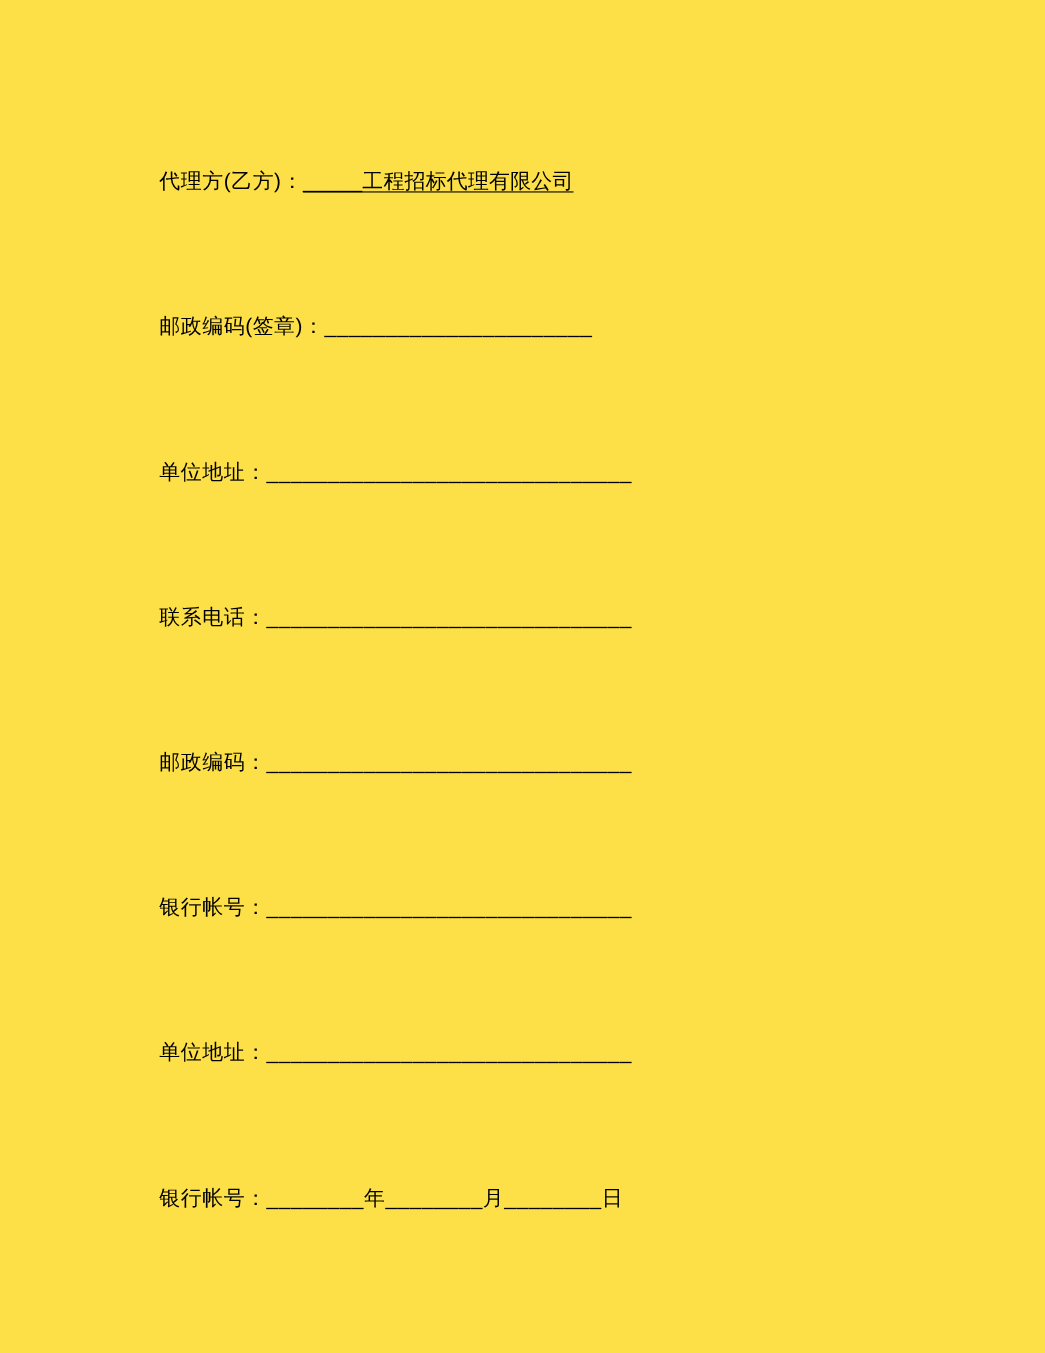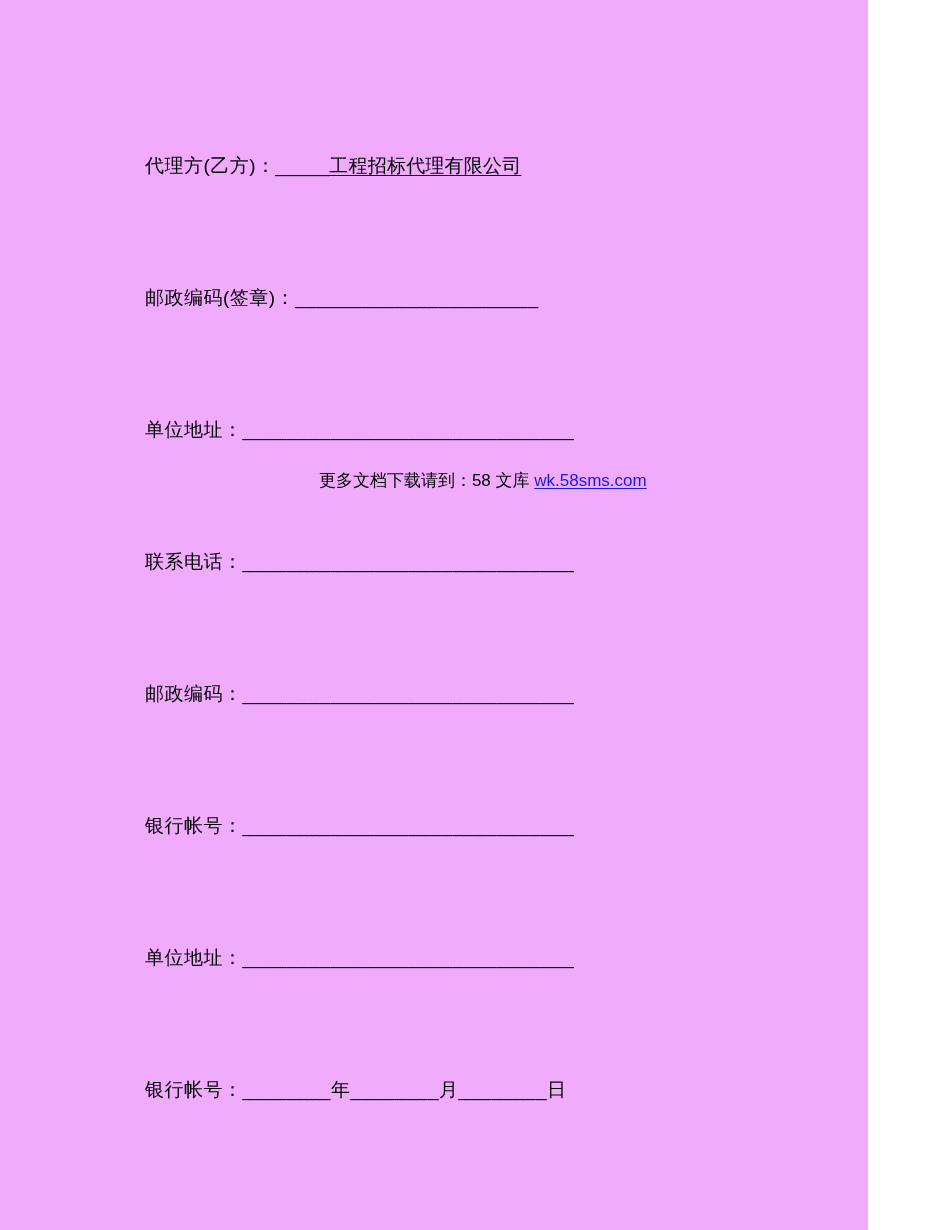--- a/index.html
+++ b/index.html
@@ -10,23 +10,23 @@
   body {
     width: 950px;
     height: 1230px;
     font-family: "Liberation Sans", sans-serif;
     color: #000000;
     position: relative;
     overflow: hidden;
   }
   .page {
     position: relative;
-    width: 868px;
+    width: 950px;
     height: 1230px;
-    background: #f0abfc;
+    background: #fde047;
   }
   .doc-body {
     position: absolute;
     left: 112px;
     top: 100px;
     width: 720px;
   }
   .line {
     font-size: 19px;
     line-height: 44px;
@@ -94,17 +94,14 @@
     <div class="line">
       <span class="label">单位地址：</span><span class="blank">______________________________</span>
     </div>
 
     <div class="line">
       <span class="label">银行帐号：</span><span class="blank">________年________月________日</span>
     </div>
 
   </div>
 
-  <div class="footer">
-    <span>更多文档下载请到：58 文库 </span><a class="link" href="#">wk.58sms.com</a>
-  </div>
 
 </div>
 
 </body></html>

